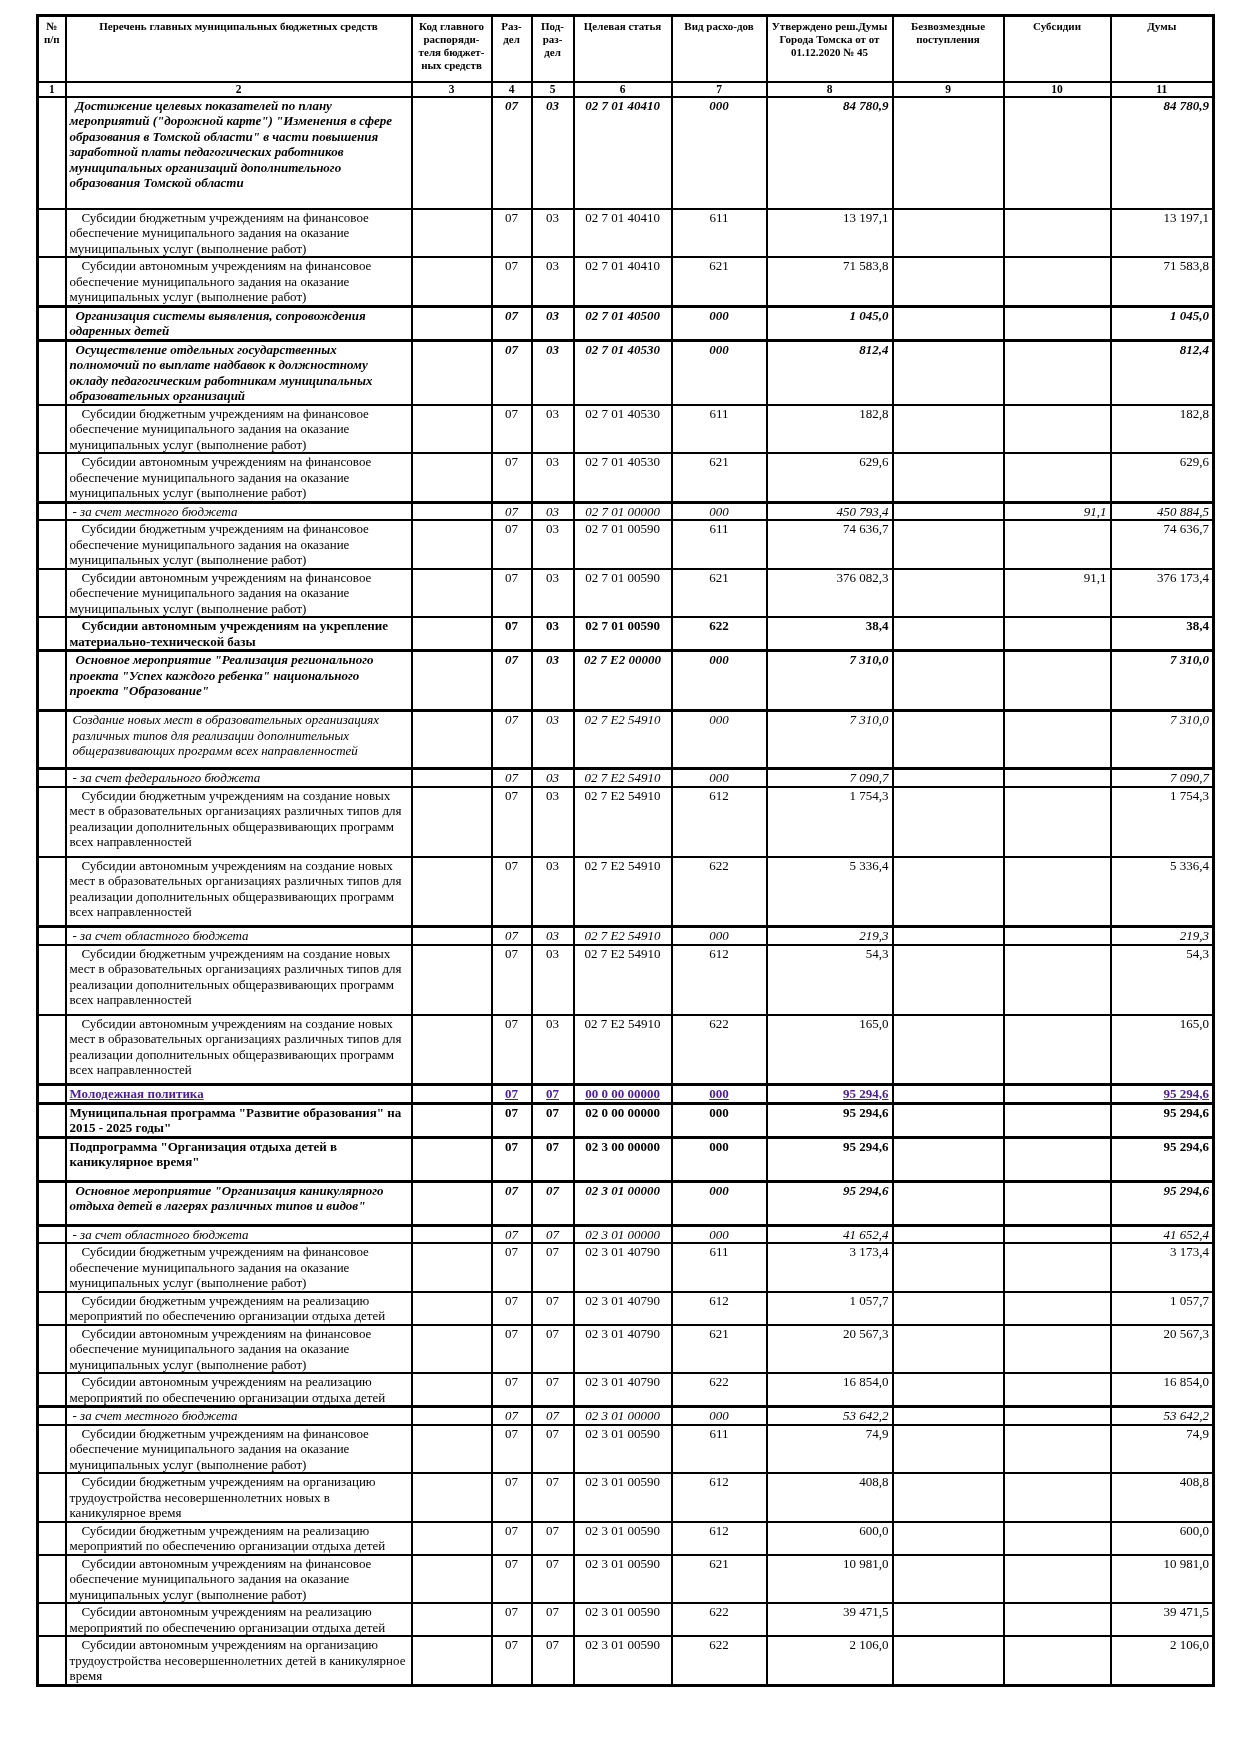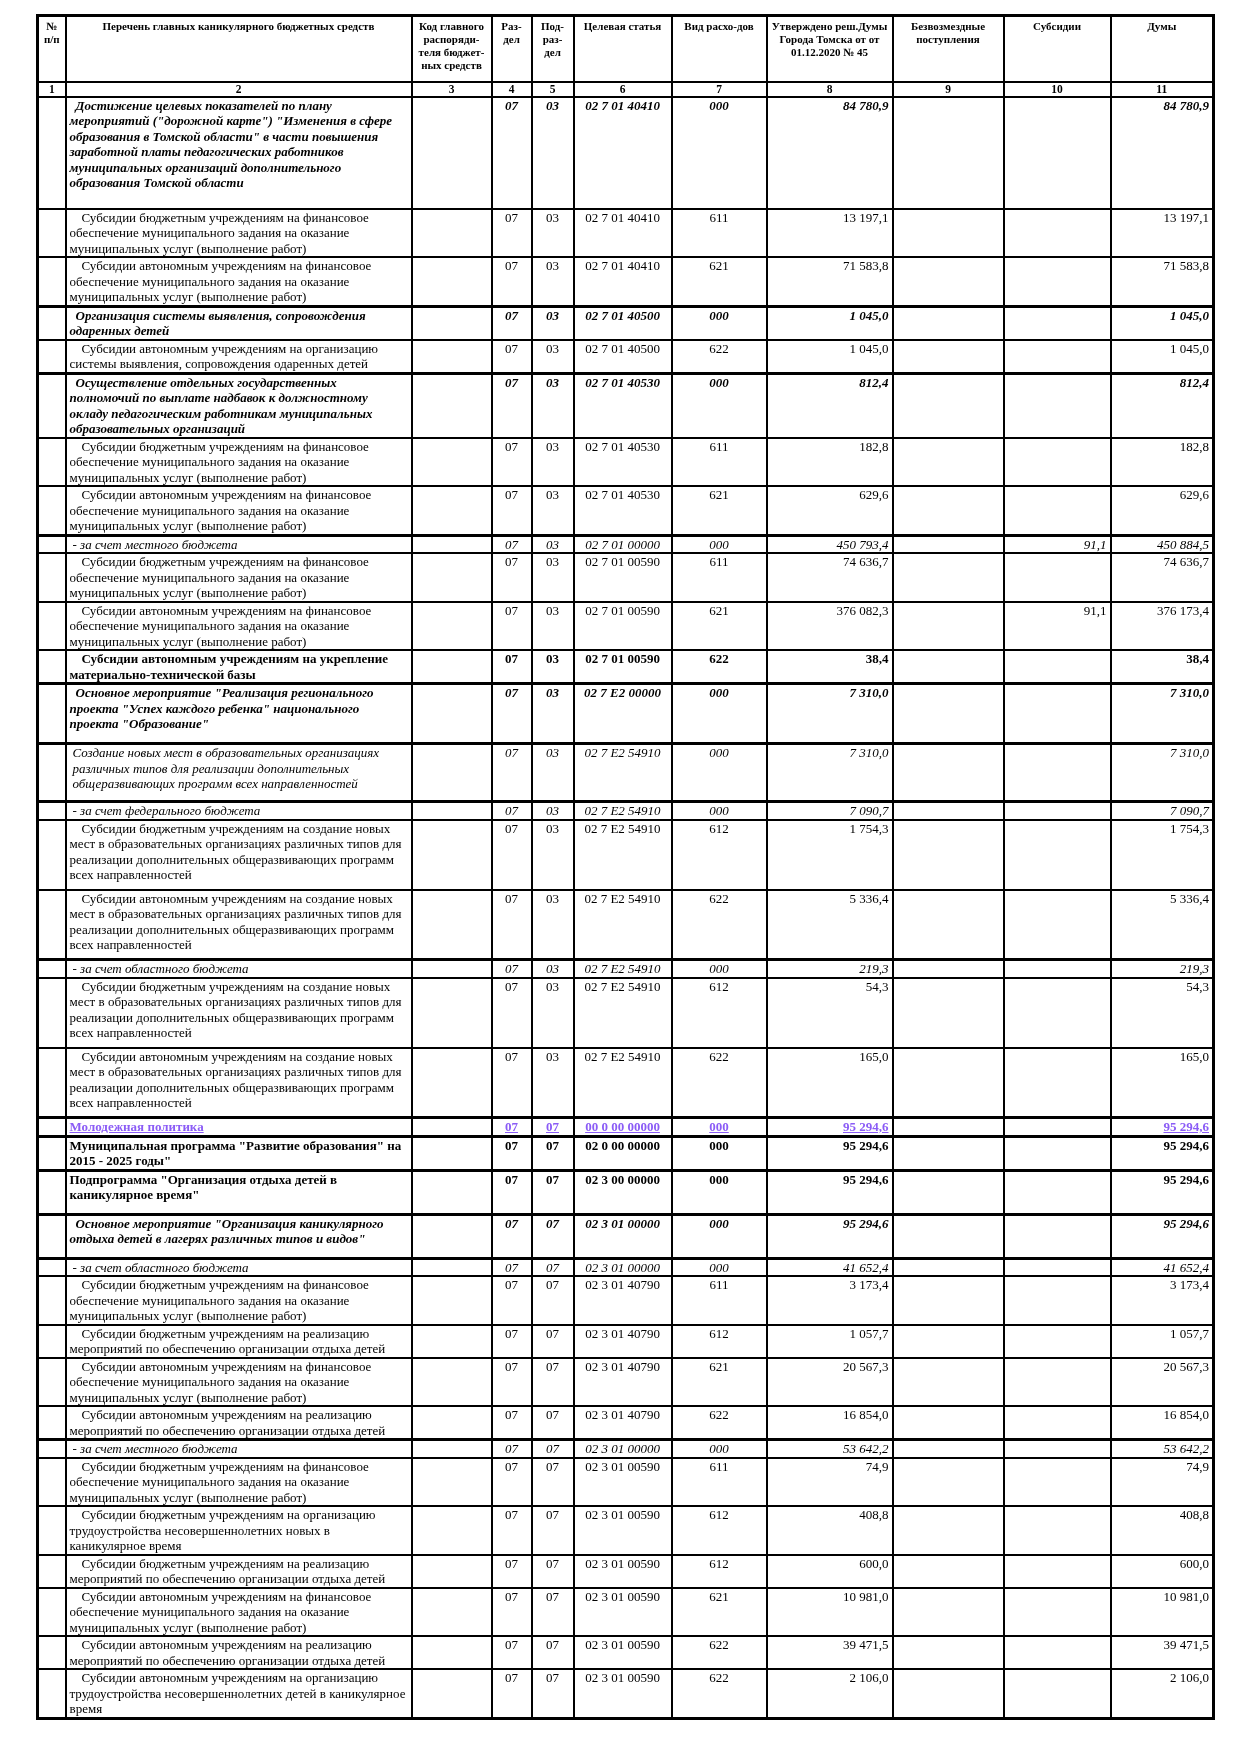--- a/index.html
+++ b/index.html
@@ -24,21 +24,21 @@
     line-height:13px; padding:3px 2px; vertical-align:top;
   }
   thead tr.colnums th { padding:0 2px; line-height:13px; font-size:11.5px; }
   tbody td { font-size:13px; line-height:15.5px; }
   td.c-text   { text-align:left; padding:0 2px 0 3px; }
   td.c-num    { text-align:center; padding:0 1px; }
   td.c-money  { text-align:right; padding:0 3px 0 1px; }
   tr.r-event td   { font-weight:bold; font-style:italic; }
   tr.r-source td  { font-style:italic; }
   tr.r-program td { font-weight:bold; }
-  tr.r-section td { font-weight:bold; color:#8b5cf6; text-decoration:underline; }
+  tr.r-section td { font-weight:bold; color:#4c1d95; text-decoration:underline; }
   tr.r-detail td.c-text  { text-indent:12px; }
   tr.r-event td.c-text   { text-indent:6px; }
   tr.r-source td.c-text  { padding-left:6px; }
   tr.hsep td { border-top:3px solid #000; }
 </style>
 </head>
 <body>
 
 <div class="sheet">
   <table class="budget">
@@ -51,21 +51,21 @@
         <col style="width:98px">
       <col style="width:95px">
         <col style="width:126px">
         <col style="width:111px">
       <col style="width:107px">
         <col style="width:103px">
     </colgroup>
     <thead>
       <tr id="hdr-labels" style="height:66px">
           <th>№ п/п</th>
-          <th>Перечень главных каникулярного бюджетных средств</th>
+          <th>Перечень главных муниципальных бюджетных средств</th>
           <th>Код главного распоряди-теля бюджет-ных средств</th>
           <th>Раз-дел</th>
           <th>Под-раз-дел</th>
           <th>Целевая статья</th>
           <th>Вид расхо-дов</th>
           <th>Утверждено реш.Думы Города Томска от от 01.12.2020 № 45</th>
           <th>Безвозмездные поступления</th>
           <th>Субсидии</th>
           <th>Думы</th>
         </tr>
@@ -129,33 +129,20 @@
           <td class="c-num"></td>
           <td class="c-num">07</td>
           <td class="c-num">03</td>
           <td class="c-num">02 7 01 40500</td>
           <td class="c-num">000</td>
           <td class="c-money">1 045,0</td>
           <td class="c-money"></td>
           <td class="c-money"></td>
           <td class="c-money">1 045,0</td>
         </tr>
-        <tr class="r-detail" style="height: 30px;">
-          <td class="c-num"></td>
-          <td class="c-text">Субсидии автономным учреждениям на организацию системы выявления, сопровождения одаренных детей</td>
-          <td class="c-num"></td>
-          <td class="c-num">07</td>
-          <td class="c-num">03</td>
-          <td class="c-num">02 7 01 40500</td>
-          <td class="c-num">622</td>
-          <td class="c-money">1 045,0</td>
-          <td class="c-money"></td>
-          <td class="c-money"></td>
-          <td class="c-money">1 045,0</td>
-        </tr>
         <tr class="r-event hsep" style="height: 62px;">
           <td class="c-num"></td>
           <td class="c-text">Осуществление отдельных государственных полномочий по выплате надбавок к должностному окладу педагогическим работникам муниципальных образовательных организаций</td>
           <td class="c-num"></td>
           <td class="c-num">07</td>
           <td class="c-num">03</td>
           <td class="c-num">02 7 01 40530</td>
           <td class="c-num">000</td>
           <td class="c-money">812,4</td>
           <td class="c-money"></td>

